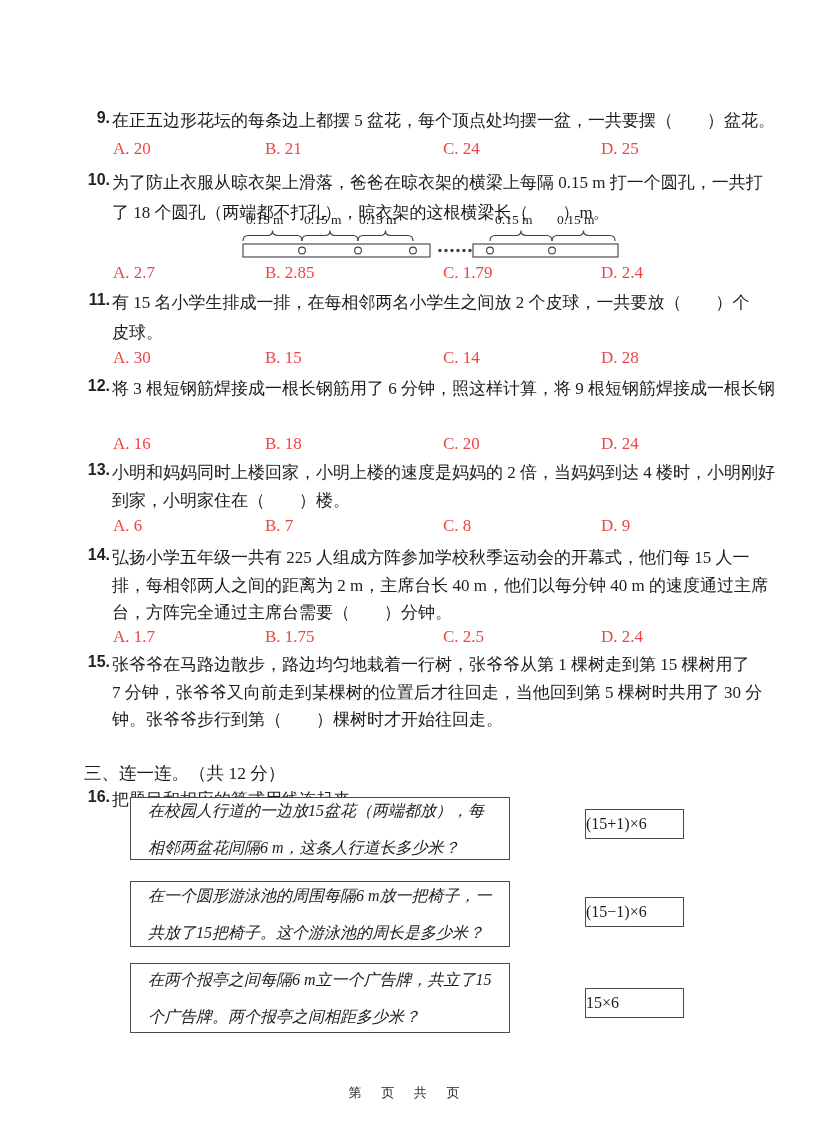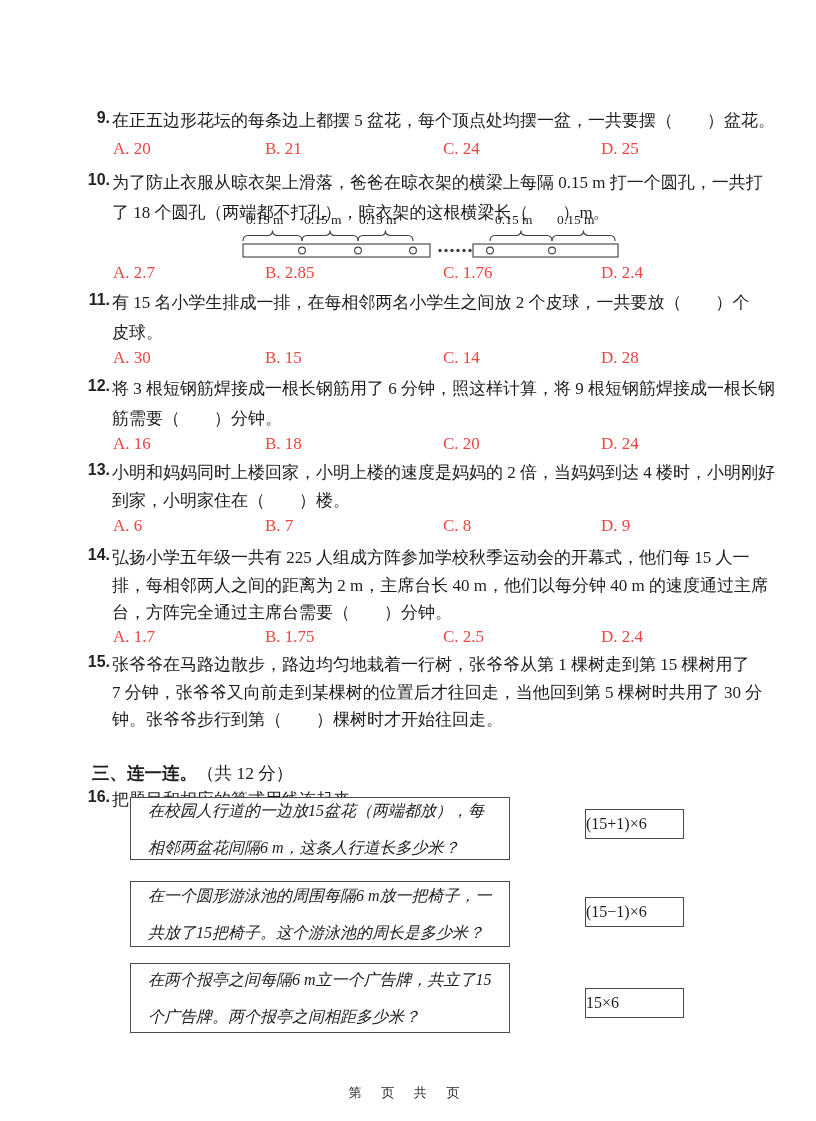--- a/index.html
+++ b/index.html
@@ -40,22 +40,21 @@
     color: #ef4444;
   }
   .section-title {
     position: absolute;
     left: 84px;
     font-size: 17.5px;
     white-space: nowrap;
   }
   .section-title .bold {
     font-family: "Liberation Sans", "DejaVu Sans", sans-serif;
-    font-weight: 700;
-    margin-left: 8px;
+    font-weight: 400;
   }
   .pbox {
     position: absolute;
     left: 130px;
     width: 380px;
     border: 1px solid #4a4a4a;
     box-sizing: border-box;
     display: flex;
     flex-direction: column;
     justify-content: center;
@@ -157,37 +156,36 @@
           <circle cx="218" cy="21.5" r="1.7"></circle>
         <circle cx="224" cy="21.5" r="1.7"></circle>
           <circle cx="230" cy="21.5" r="1.7"></circle>
       </g>
     </svg>
   </div>
 
   <div class="opts" style="top:263px">
     <span>A. 2.7</span>
     <span>B. 2.85</span>
-    <span>C. 1.76</span>
+    <span>C. 1.79</span>
     <span>D. 2.4</span>
   </div>
 
   <div class="qnum" style="top:291px">11.</div>
   <div class="line" style="top:291px">有 15 名小学生排成一排，在每相邻两名小学生之间放 2 个皮球，一共要放（　　）个</div>
   <div class="line" style="top:321px">皮球。</div>
   <div class="opts" style="top:348px">
     <span>A. 30</span>
     <span>B. 15</span>
     <span>C. 14</span>
     <span>D. 28</span>
   </div>
 
   <div class="qnum" style="top:377px">12.</div>
   <div class="line" style="top:377px">将 3 根短钢筋焊接成一根长钢筋用了 6 分钟，照这样计算，将 9 根短钢筋焊接成一根长钢</div>
-  <div class="line" style="top:407px">筋需要（　　）分钟。</div>
   <div class="opts" style="top:434px">
     <span>A. 16</span>
     <span>B. 18</span>
     <span>C. 20</span>
     <span>D. 24</span>
   </div>
 
   <div class="qnum" style="top:461px">13.</div>
   <div class="line" style="top:461px">小明和妈妈同时上楼回家，小明上楼的速度是妈妈的 2 倍，当妈妈到达 4 楼时，小明刚好</div>
   <div class="line" style="top:489px">到家，小明家住在（　　）楼。</div>

